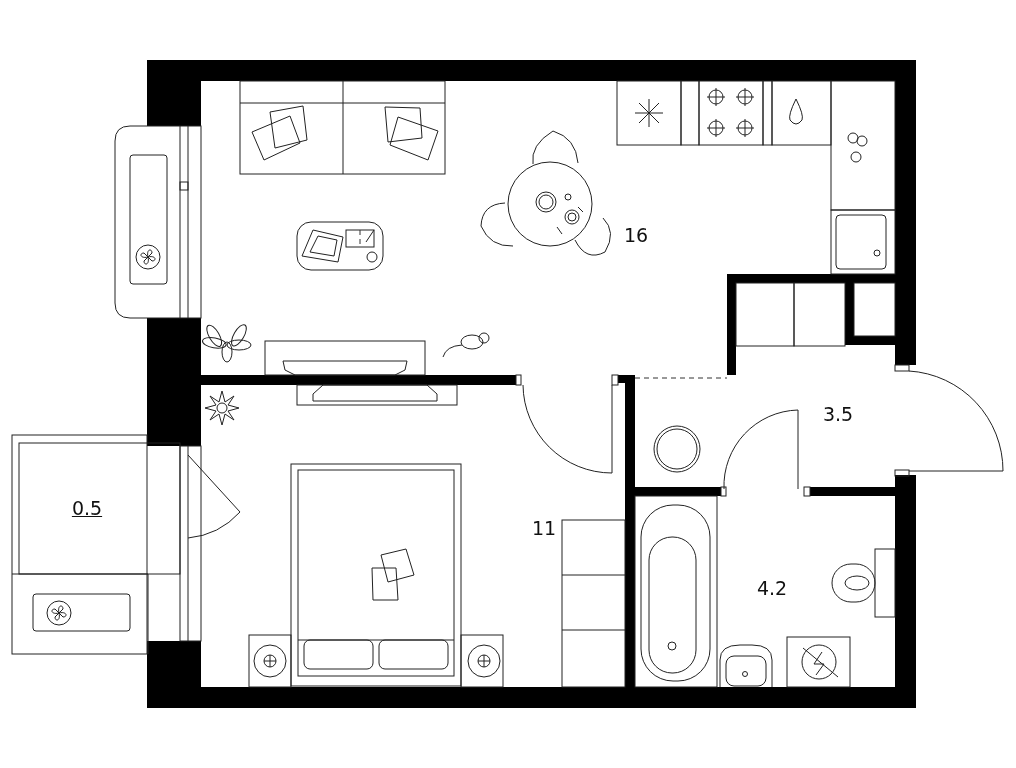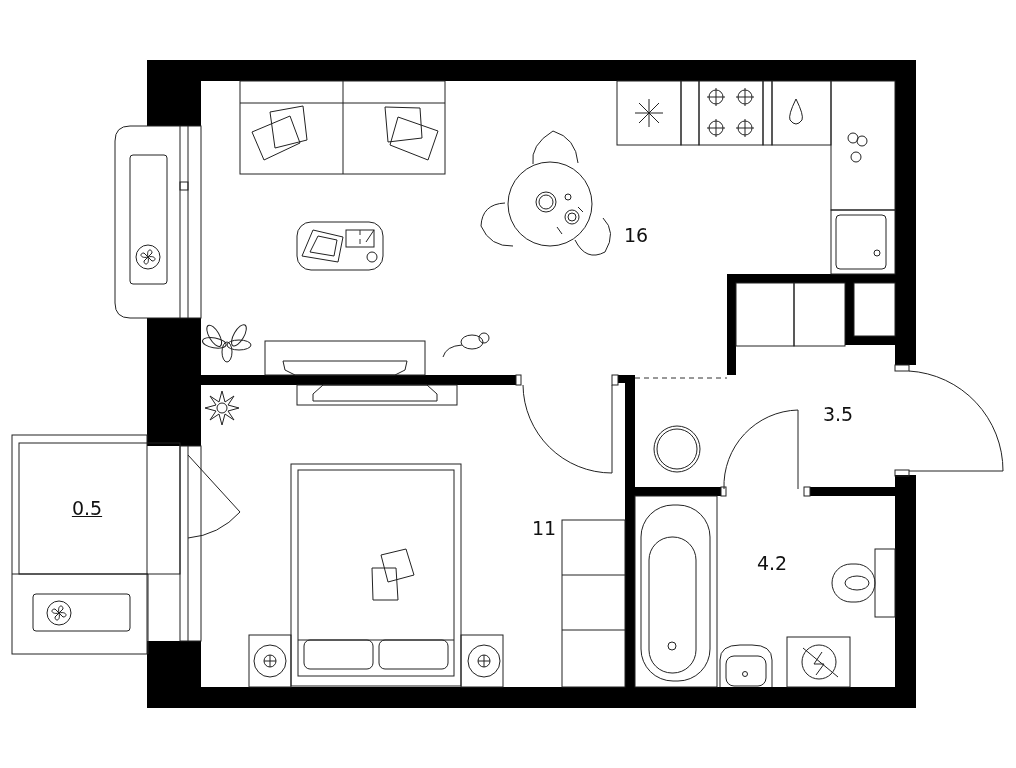--- a/index.html
+++ b/index.html
@@ -261,14 +261,14 @@
     <rect class="ln2" x="875" y="549" width="20" height="68"></rect>
     <rect class="ln2" x="832" y="564" width="43" height="38" rx="19"></rect>
     <ellipse class="ln2" cx="857" cy="583" rx="12" ry="7"></ellipse>
   </g>
 
 </svg>
 
 <div class="area-label" style="left:636px; top:235px;">16</div>
 <div class="area-label" style="left:496px; top:528px;margin-left:48px;">11</div>
 <div class="area-label" style="left:838px; top:414px;">3.5</div>
-<div class="area-label" style="left:772px; top:563px;">4.2</div>
+<div class="area-label" style="left:772px; top:588px;">4.2</div>
 <div class="area-label" style="left:87px; top:508px;text-decoration:underline;">0.5</div>
 
 </body></html>

